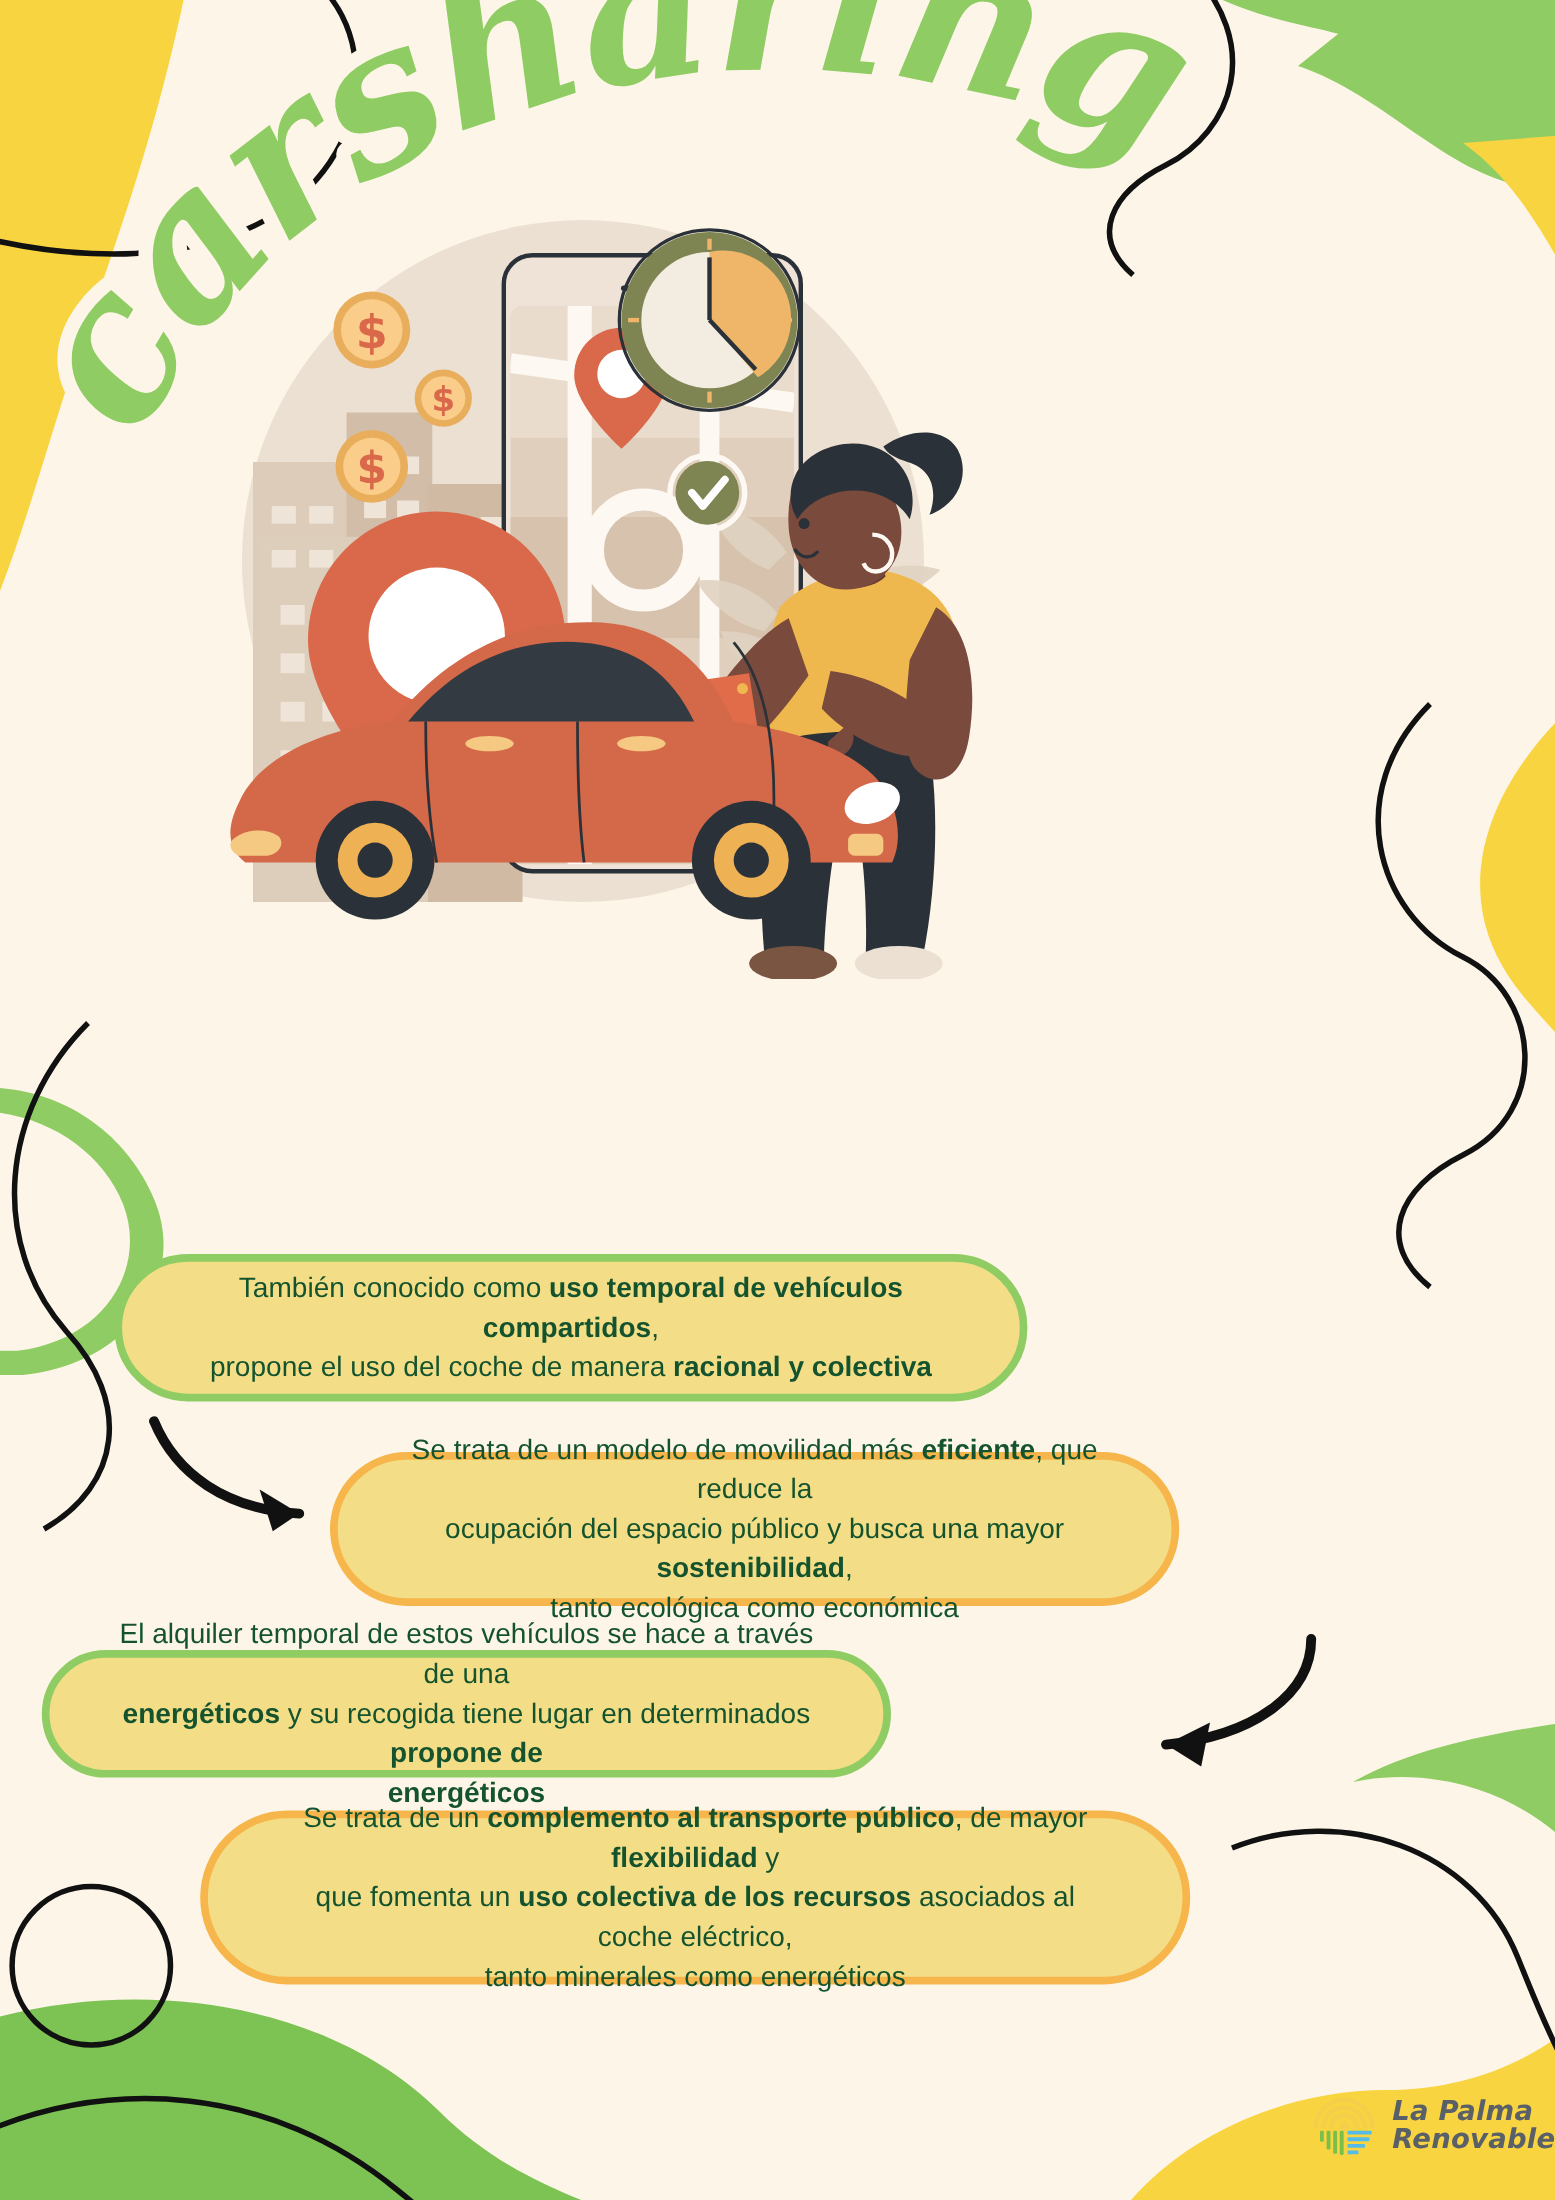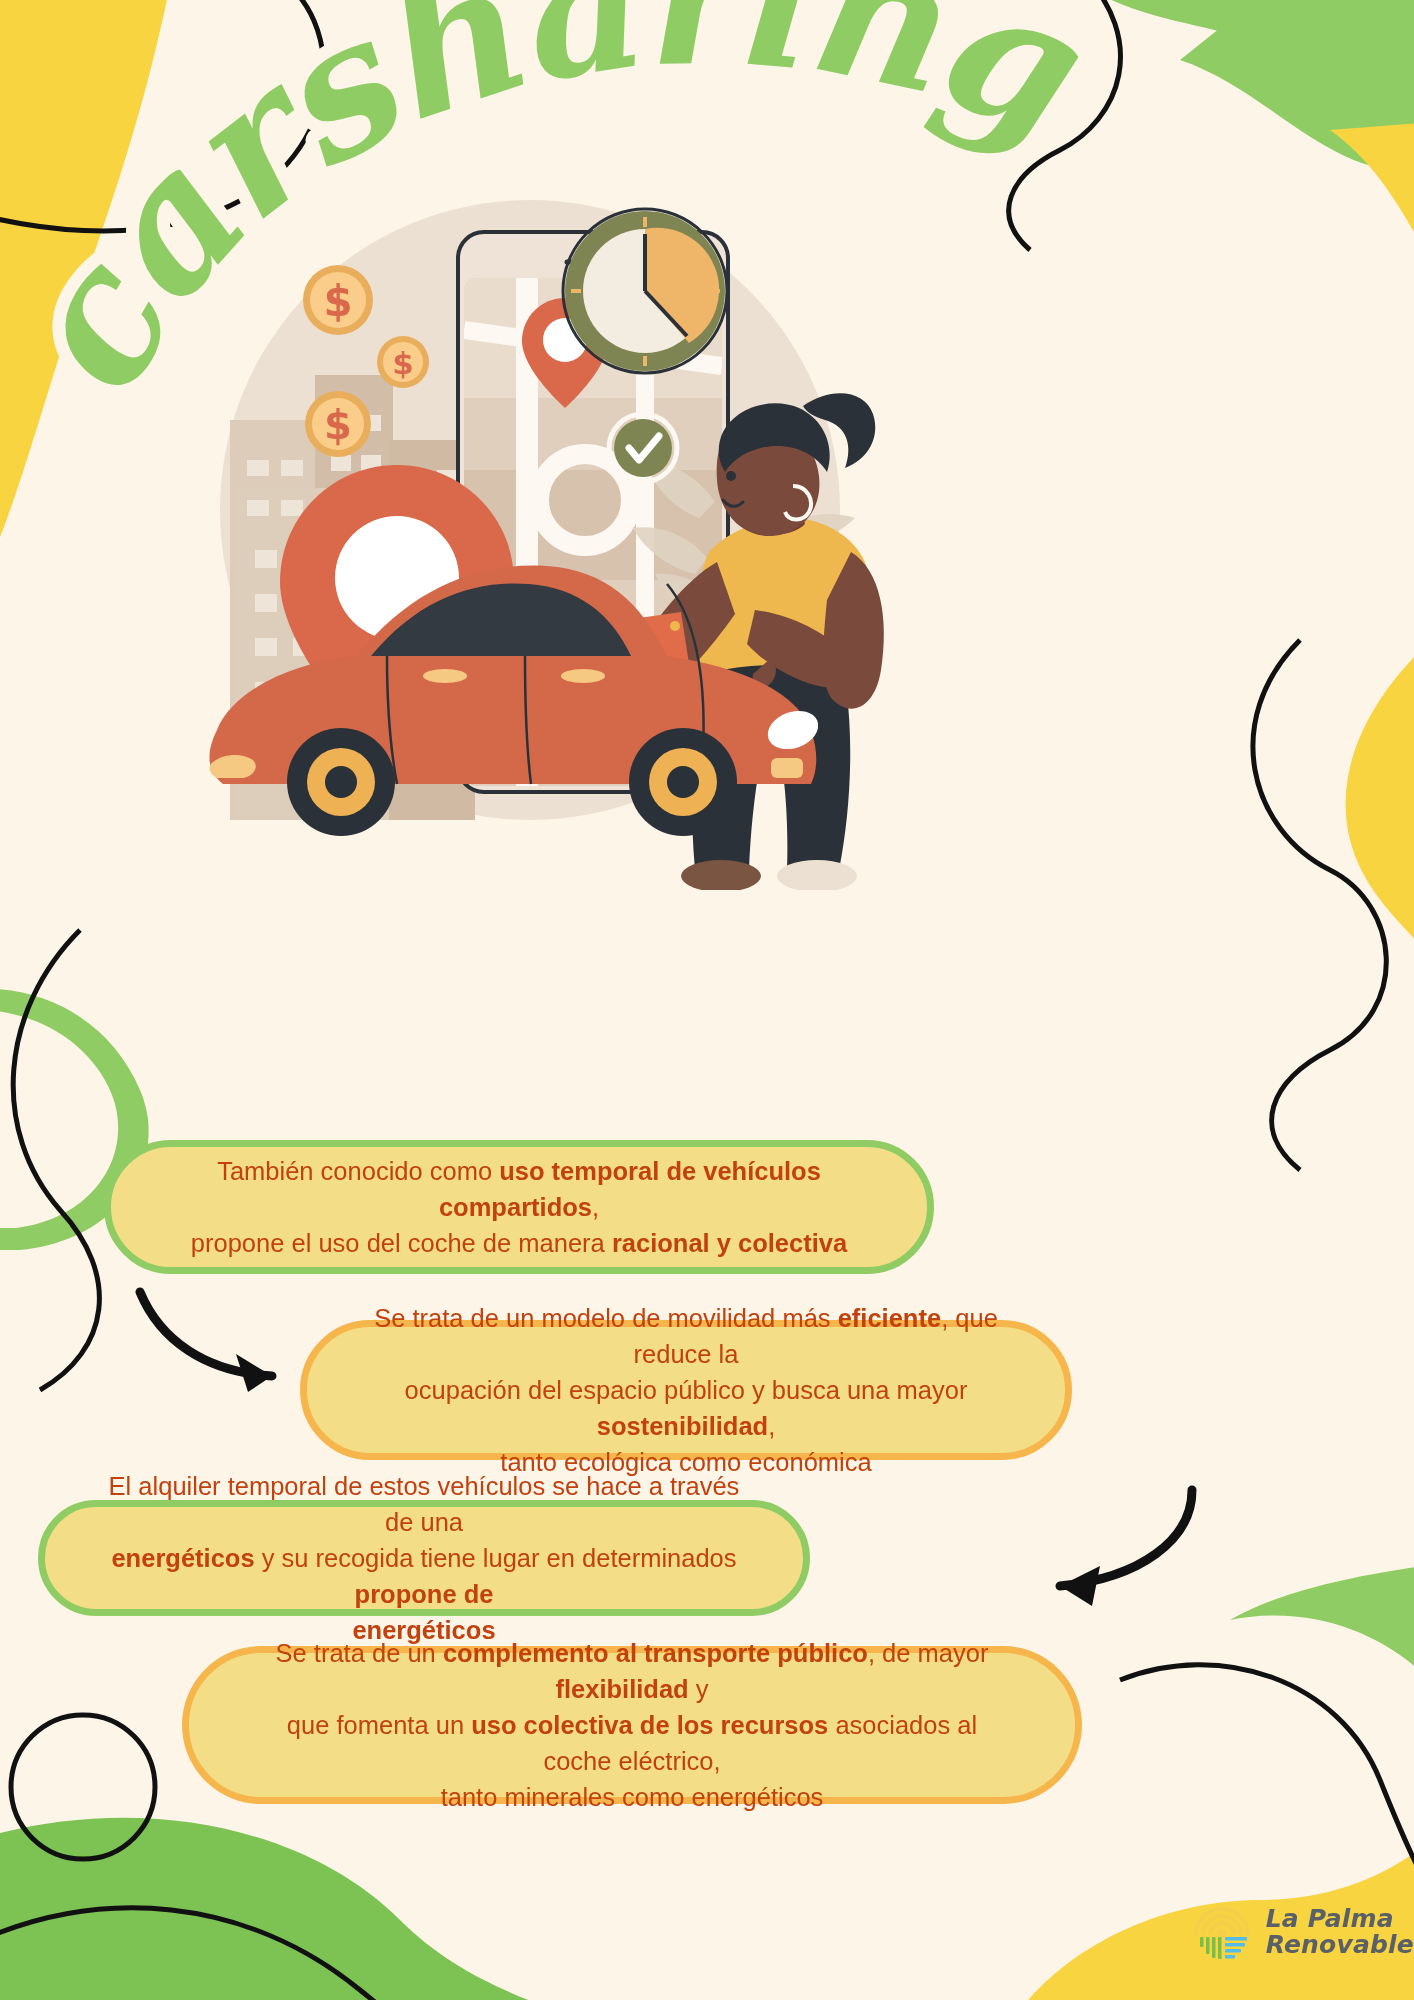--- a/index.html
+++ b/index.html
@@ -37,21 +37,21 @@
     background:#f3de87;
     box-sizing:border-box;
     display:flex;align-items:center;justify-content:center;
     padding:22px 46px;
   }
   .box p{
     margin:16px;
     font-family:"Liberation Sans", sans-serif;
     font-size:25.5px;
     line-height:1.42;
-    color:#c2410c;
+    color:#14532d;
     text-align:center;
   }
   .box p b{font-weight:bold;}
   .box-green{border:7px solid #8fcc63;}
   .box-orange{border:7px solid #f6b64b;}
 
   #box1{left:104px;top:1140px;width:830px;height:134px;}
   #box2{left:300px;top:1320px;width:772px;height:140px;}
   #box3{left:38px;top:1500px;width:772px;height:116px;}
   #box4{left:182px;top:1646px;width:900px;height:158px;}

